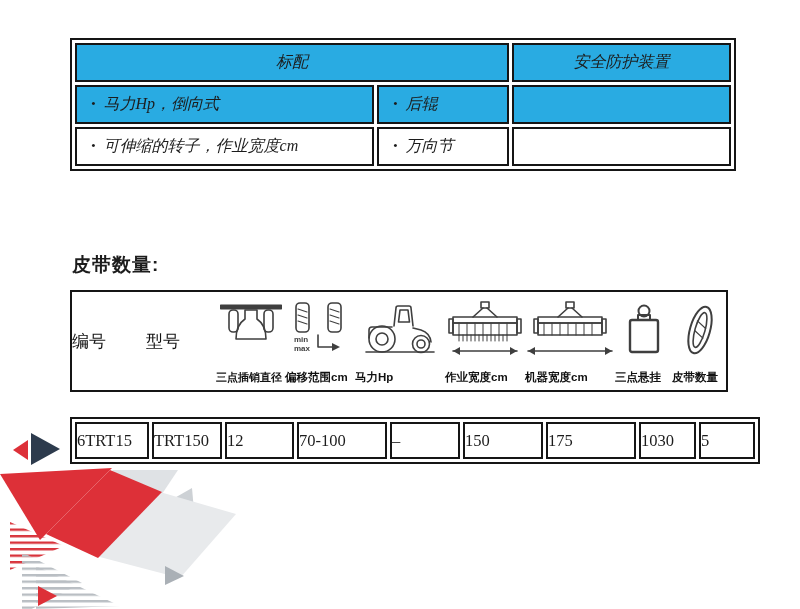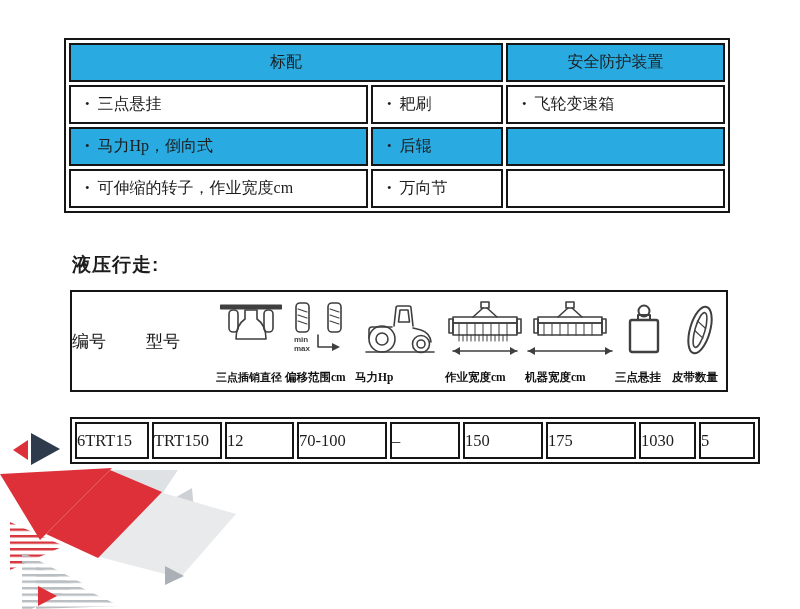--- a/index.html
+++ b/index.html
@@ -12,23 +12,23 @@
     --ink:#1c1c1c;
   }
   *{box-sizing:border-box;margin:0;padding:0;}
   html,body{background:#fff;}
   .page{
     position:relative;width:800px;height:609px;background:#fff;
     overflow:hidden;font-family:"Liberation Serif","DejaVu Serif",serif;color:var(--ink);
   }
   
   table.cfg{
-    position:absolute;left:64px;top:38px;width:658px;
+    position:absolute;left:70px;top:38px;width:658px;
     border-collapse:separate;border-spacing:3px;table-layout:fixed;
-    border:2px solid var(--border_dark);background:#fff;z-index:2;
+    border:2px solid var(--border_dark);background:#fff;z-index:2;font-style:italic;
   }
   table.cfg td{
     border:2px solid var(--border_dark);height:39px;
     font-size:16px;vertical-align:middle;background:#fff;
     padding:2px 6px 2px 14px;white-space:nowrap;overflow:hidden;
   }
   table.cfg td.hdr{
     background:var(--accent_blue);text-align:center;padding:2px 4px;font-size:16px;
   }
   table.cfg tr.hl td{background:var(--accent_blue);}
@@ -40,21 +40,21 @@
   }
   
   .params-box{
     position:absolute;left:70px;top:290px;width:658px;height:102px;
     border:2px solid var(--border_dark);background:#fff;display:flex;z-index:2;
   }
   .pcol{display:flex;flex-direction:column;align-items:flex-start;justify-content:flex-end;
     padding-bottom:7px;flex:0 0 auto;}
   .pcol .iconwrap{flex:1 1 auto;display:flex;align-items:center;justify-content:center;width:100%;}
   .pcol .plabel{
-    font-family:Liberation Serif, serif;font-weight:bold;
+    font-family:Liberation Sans, sans-serif;font-weight:bold;
     font-size:11.5px;white-space:nowrap;line-height:1;margin-top:3px;color:#111;
   }
   .pcol.texty{justify-content:center;padding-bottom:0;}
   .pcol.texty .plabel{font-family:"Liberation Serif","DejaVu Serif",serif;font-weight:normal;
     font-size:17px;margin-top:0;}
   .lineart{stroke:#3f3f3f;fill:none;stroke-width:1.6;stroke-linecap:round;stroke-linejoin:round;}
   
   table.dat{
     position:absolute;left:70px;top:417px;width:658px;
     border-collapse:separate;border-spacing:3px;table-layout:fixed;
@@ -76,39 +76,34 @@
     <colgroup>
         <col style="width:299px">
         <col style="width:132px">
         <col style="width:219px">
       </colgroup>
     <tbody>
         <tr>
       <td class="hdr" colspan="2">标配</td>
       <td class="hdr">安全防护装置</td>
     </tr>
-    <tr>
-      <td><span class="bullet">•</span><span>三点悬挂</span></td>
-      <td><span class="bullet">•</span><span>耙刷</span></td>
-      <td><span class="bullet">•</span><span>飞轮变速箱</span></td>
-    </tr>
     <tr class="hl">
       <td><span class="bullet">•</span><span>马力Hp，倒向式</span></td>
       <td><span class="bullet">•</span><span>后辊</span></td>
       <td></td>
     </tr>
     <tr>
       <td><span class="bullet">•</span><span>可伸缩的转子，作业宽度cm</span></td>
       <td><span class="bullet">•</span><span>万向节</span></td>
       <td></td>
     </tr>
   </tbody>
     </table>
 
-  <div class="params-heading">液压行走:</div>
+  <div class="params-heading">皮带数量:</div>
 
   <div class="params-box">
 
     <div class="pcol texty" style="flex-basis:74px">
       <span class="plabel">编号</span>
     </div>
 
     <div class="pcol texty" style="flex-basis:70px">
       <span class="plabel">型号</span>
     </div>

